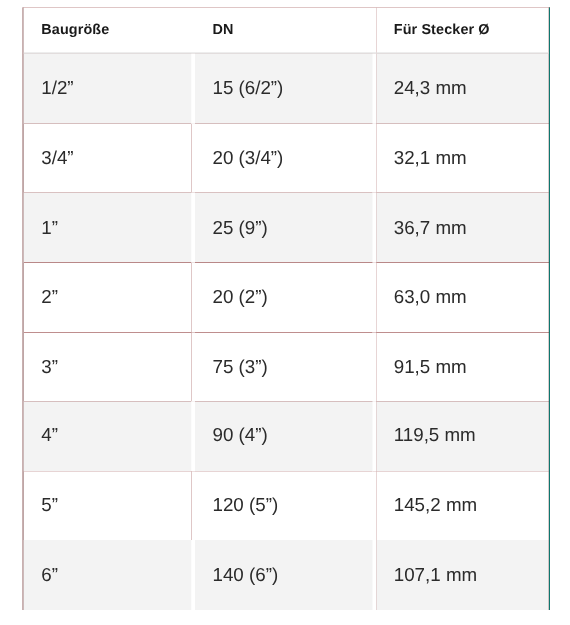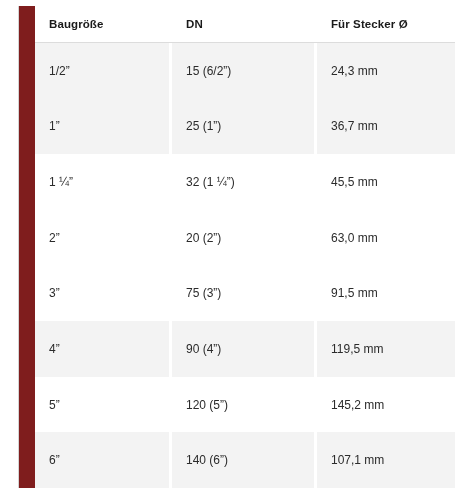--- a/index.html
+++ b/index.html
@@ -26,21 +26,20 @@
   .table-wrap {
     position: absolute;
     left: 18px;
     top: 6px;
     width: 422px;
     height: 482px;
     border-left: 1px solid #d4d4d4;
     border-right: 1px solid #0f766e;
     box-sizing: border-box;
     background: #7f1d1d;
-    padding-left: 16px;
   }
 
   table.spec-table {
     width: 100%;
     height: 100%;
     border-collapse: separate;
     border-spacing: 0;
     table-layout: fixed;
   }
 
@@ -56,21 +55,21 @@
     letter-spacing: 0.1px;
     padding: 0 0 0 14px;
     height: 36px;
     vertical-align: middle;
     background: #ffffff;
     border-bottom: 1px solid #dcdcdc;
     white-space: nowrap;
   }
 
   tbody td {
-    font-size: 12px;
+    font-size: 15px;
     color: #2b2b2b;
     padding: 0 0 0 14px;
     height: 40.5px;
     vertical-align: middle;
     background: #ffffff;
     background-clip: padding-box;
     border-right: 3px solid #ffffff;
     white-space: nowrap;
   }
   tbody td:last-child { border-right: 0; }
@@ -101,29 +100,29 @@
           <th>DN</th>
           <th>Für Stecker Ø</th>
         </tr>
       </thead>
       <tbody>
         <tr class="odd">
           <td>1/2”</td>
           <td>15 (6/2”)</td>
           <td>24,3 mm</td>
         </tr>
+        <tr class="even">
+          <td>3/4”</td>
+          <td>20 (3/4”)</td>
+          <td>32,1 mm</td>
+        </tr>
         <tr class="odd">
           <td>1”</td>
-          <td>25 (1”)</td>
+          <td>25 (9”)</td>
           <td>36,7 mm</td>
-        </tr>
-        <tr class="even">
-          <td>1 ¼”</td>
-          <td>32 (1 ¼”)</td>
-          <td>45,5 mm</td>
         </tr>
         <tr class="even">
           <td>2”</td>
           <td>20 (2”)</td>
           <td>63,0 mm</td>
         </tr>
         <tr class="even">
           <td>3”</td>
           <td>75 (3”)</td>
           <td>91,5 mm</td>

